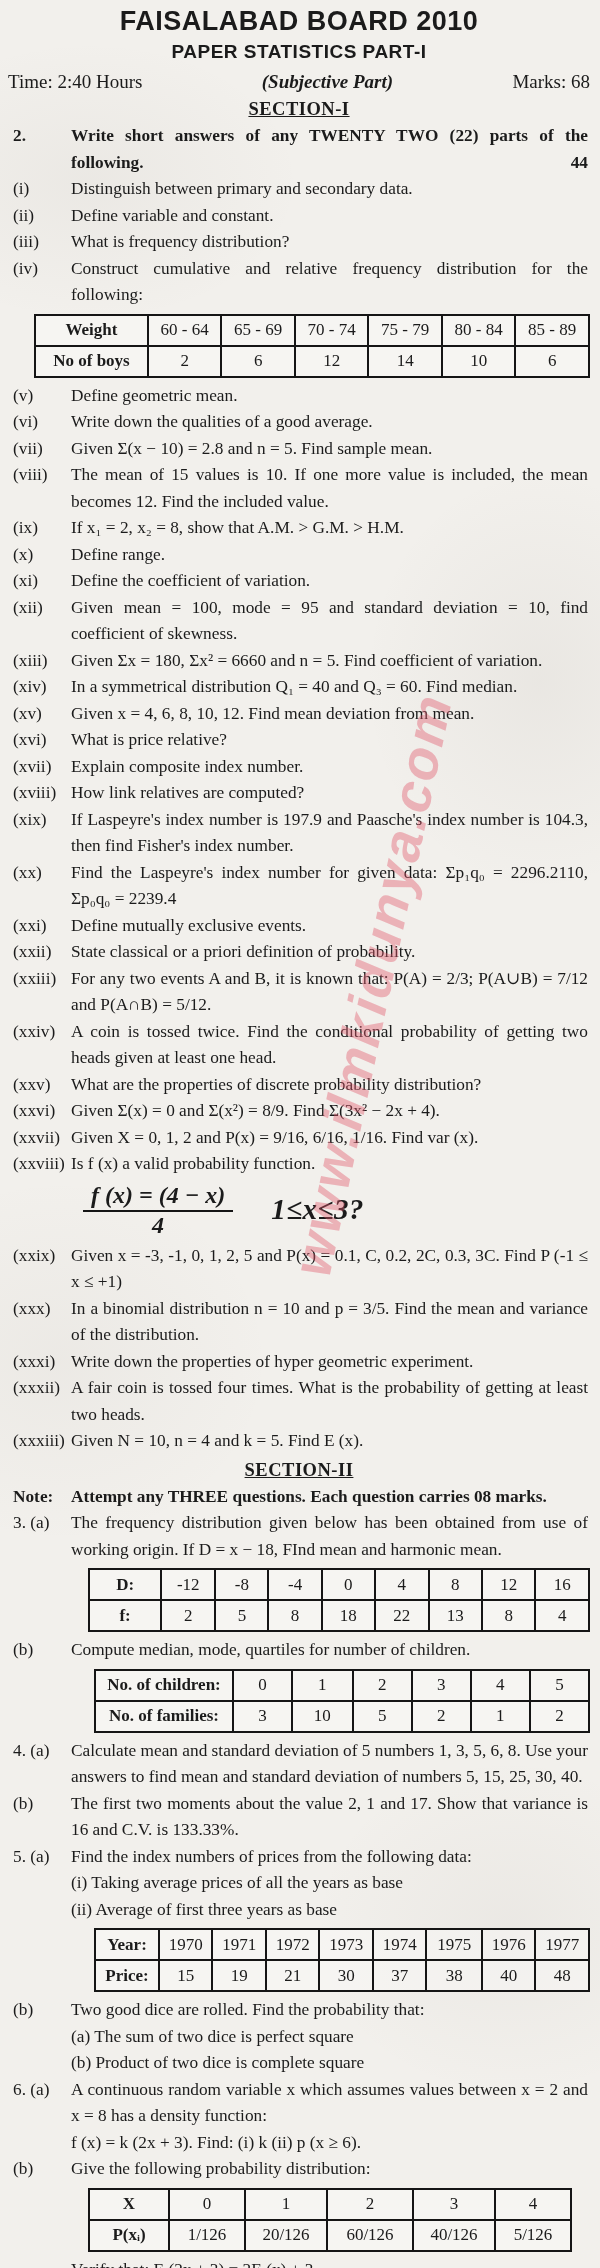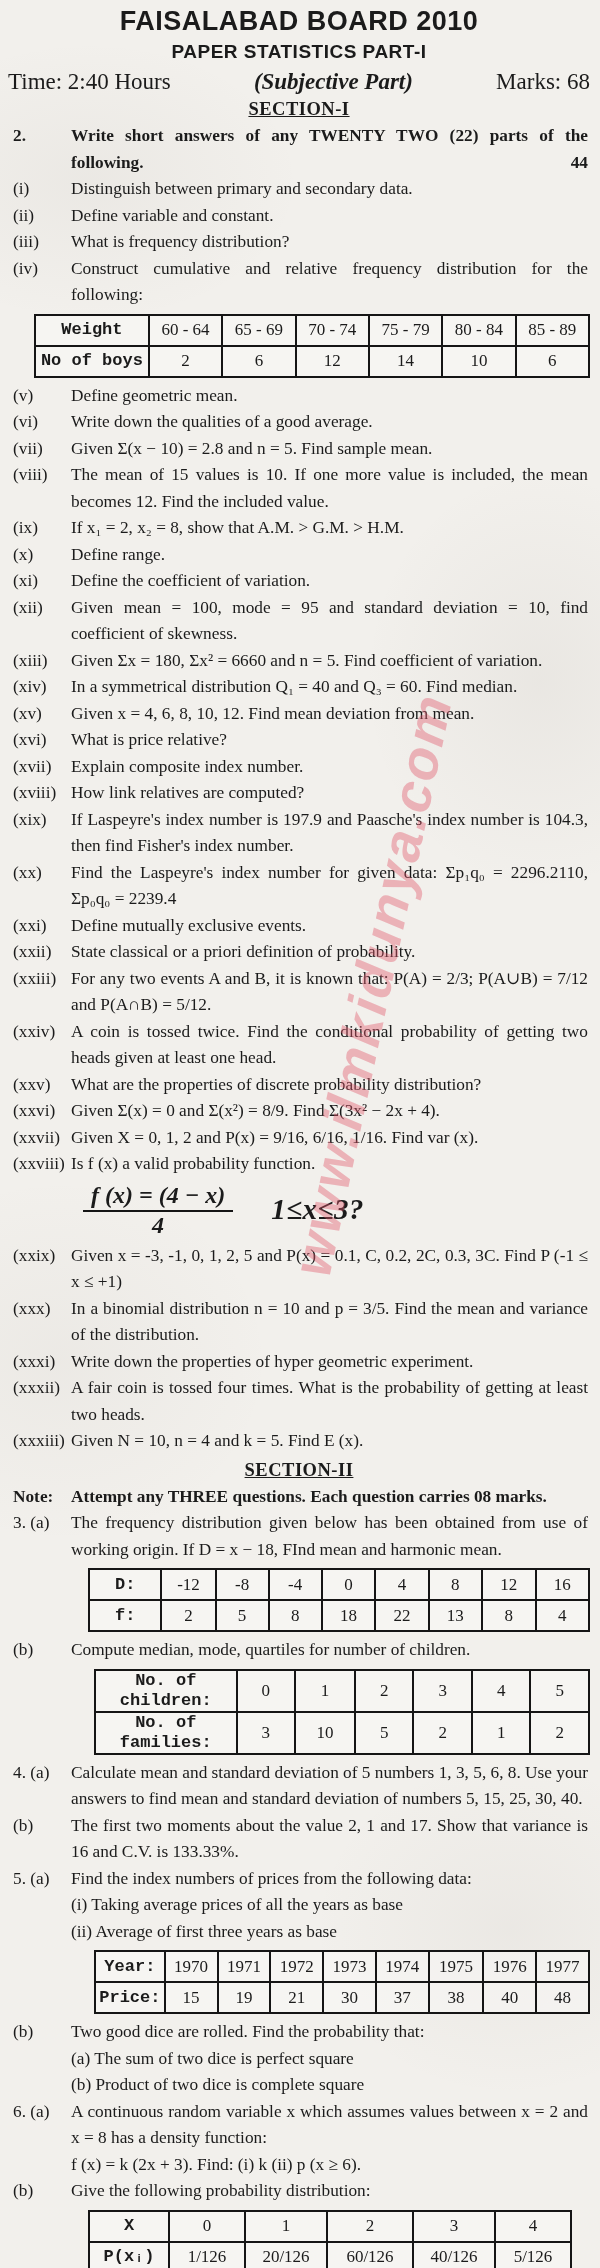--- a/index.html
+++ b/index.html
@@ -10,32 +10,32 @@
       radial-gradient(ellipse 250px 300px at 90% 30%, rgba(120,110,100,0.07), transparent 70%),
       radial-gradient(ellipse 300px 260px at 10% 60%, rgba(120,110,100,0.05), transparent 70%),
       radial-gradient(ellipse 280px 240px at 85% 85%, rgba(120,110,100,0.06), transparent 70%),
       #f2f0ec;
     font-family:"Liberation Serif","DejaVu Serif",serif;
     color:#1b1b1b;
   }
   .page{position:relative;width:600px;height:2268px;padding:6px 10px 0 8px;box-sizing:border-box;}
   .title1{font-family:"Liberation Sans","DejaVu Sans",sans-serif;font-weight:800;font-size:27px;text-align:center;letter-spacing:0.5px;line-height:31px;}
   .title2{font-family:"Liberation Sans","DejaVu Sans",sans-serif;font-weight:800;font-size:19px;text-align:center;letter-spacing:0.5px;line-height:30px;}
-  .meta-row{display:flex;justify-content:space-between;align-items:baseline;font-size:23px;margin-top:3px;line-height:24px;}
+  .meta-row{display:flex;justify-content:space-between;align-items:baseline;font-size:19px;margin-top:3px;line-height:24px;}
   .meta-part{font-weight:bold;font-style:italic;}
   .sec-heading{text-align:center;font-size:18.5px;font-weight:bold;line-height:26px;margin:2px 0 1px 0;}
   .sec-underline{text-decoration:underline;letter-spacing:0.5px;}
   .q-row{display:flex;line-height:26.5px;font-size:17.3px;}
   .q-label{flex:0 0 63px;padding-left:5px;box-sizing:border-box;white-space:nowrap;}
   .q-text{flex:1;text-align:justify;padding-right:2px;}
   .bold{font-weight:bold;}
   .q-marks{float:right;font-weight:bold;padding-left:10px;}
   table.doc-table{border-collapse:collapse;margin:5px 0 5px 0;background:rgba(255,255,255,0.35);}
   table.doc-table td{border:2.2px solid #151515;text-align:center;font-size:17px;height:29px;padding:0 3px;line-height:20px;}
-  table.doc-table td.th-cell{font-weight:bold;font-family:Liberation Mono, monospace;}
+  table.doc-table td.th-cell{font-weight:bold;}
   .formula-row{display:flex;align-items:center;margin:4px 0 6px 75px;font-weight:bold;font-style:italic;}
   .frac{display:inline-block;text-align:center;font-size:24px;}
   .frac-num{border-bottom:2.5px solid #151515;padding:0 8px 2px 8px;line-height:26px;}
   .frac-den{padding-top:1px;line-height:24px;}
   .formula-cond{font-size:29px;margin-left:38px;letter-spacing:0.5px;}
   .watermark{
     position:absolute;left:372px;top:985px;z-index:3;pointer-events:none;
     transform:translate(-50%,-50%) rotate(-78deg);
     font-family:"Liberation Sans","DejaVu Sans",sans-serif;font-weight:bold;font-style:italic;
     font-size:55px;letter-spacing:2px;white-space:nowrap;

